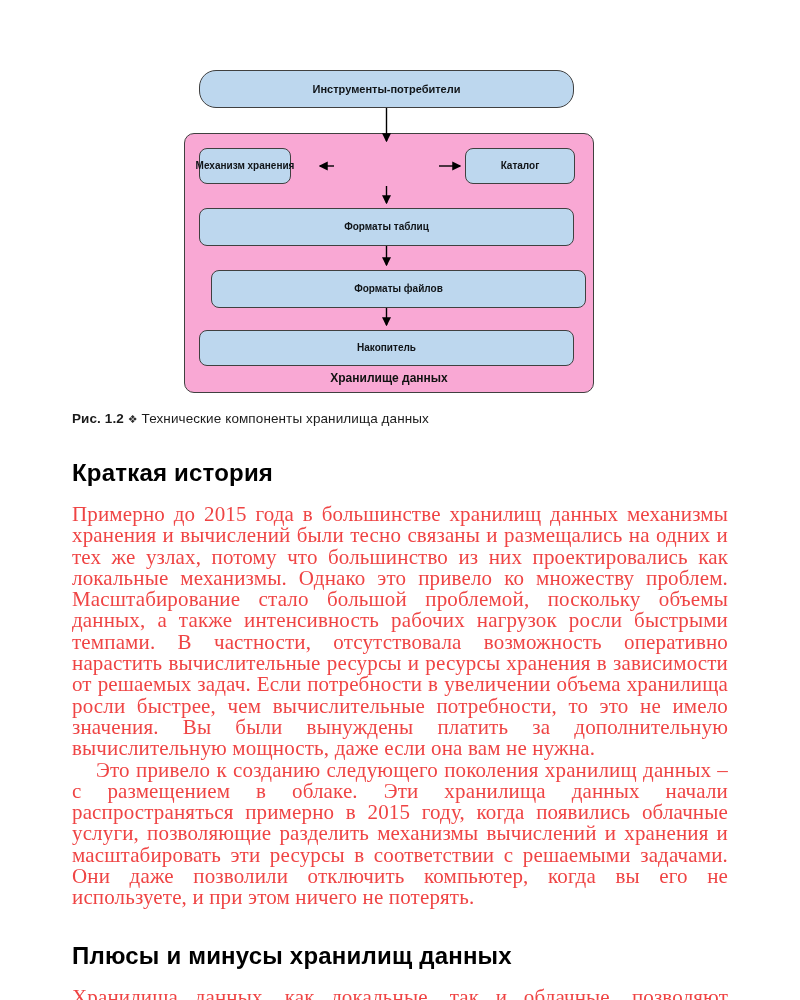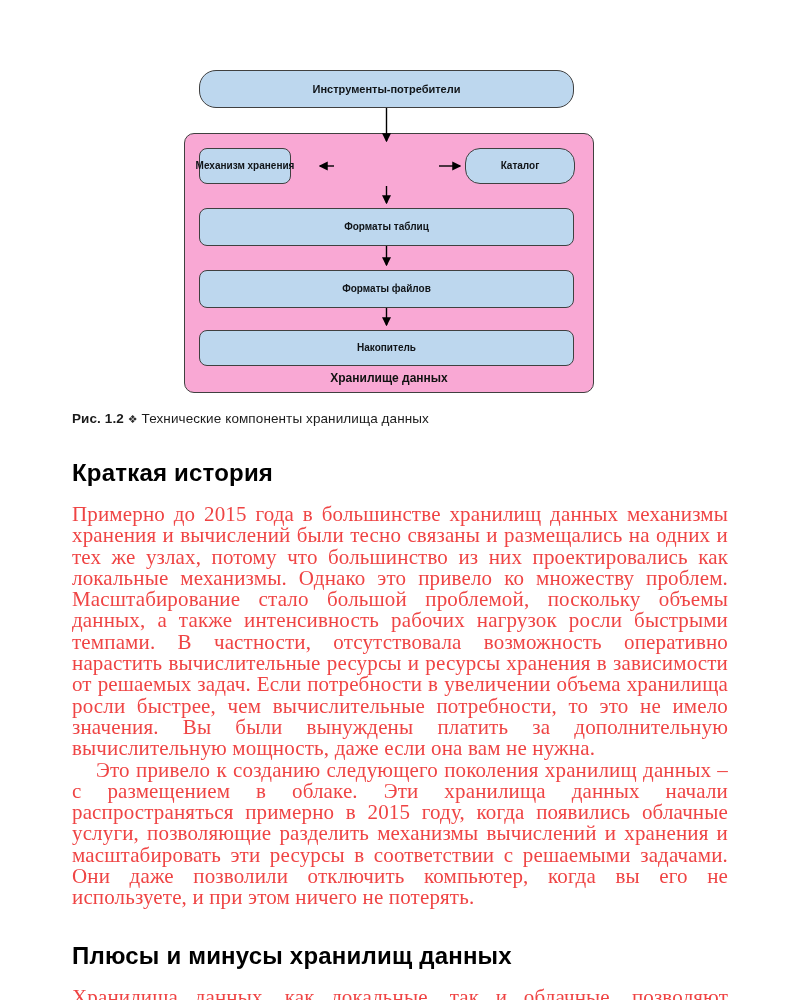--- a/index.html
+++ b/index.html
@@ -76,25 +76,25 @@
 
       <div class="inner-container">
         <span class="container-label">Хранилище данных</span>
       </div>
 
       <div class="node pill" style="left:15px;top:0;width:375px;height:38px;">Инструменты-потребители</div>
 
       <div class="node nowrap" style="left:15px;top:78px;width:92px;height:36px;">Механизм хранения</div>
 
 
-      <div class="node" style="left:281px;top:78px;width:110px;height:36px;border-radius:15px;">Каталог</div>
+      <div class="node" style="left:281px;top:78px;width:110px;height:36px;">Каталог</div>
 
       <div class="node" style="left:15px;top:138px;width:375px;height:38px;">Форматы таблиц</div>
 
-      <div class="node" style="left:15px;top:200px;width:375px;height:38px;">Форматы файлов</div>
+      <div class="node" style="left:27px;top:200px;width:375px;height:38px;">Форматы файлов</div>
 
       <div class="node" style="left:15px;top:260px;width:375px;height:36px;">Накопитель</div>
 
       <svg class="arrows" viewBox="0 0 412 326">
         <defs>
           <marker id="arw" viewBox="0 0 10 10" refX="8.5" refY="5" markerWidth="6.5" markerHeight="6.5" orient="auto-start-reverse">
             <path d="M 0 0 L 10 5 L 0 10 z" fill="#000"></path>
           </marker>
         </defs>
         <line x1="202.5" y1="38" x2="202.5" y2="71" stroke="#000" stroke-width="1.4" marker-end="url(#arw)"></line>

